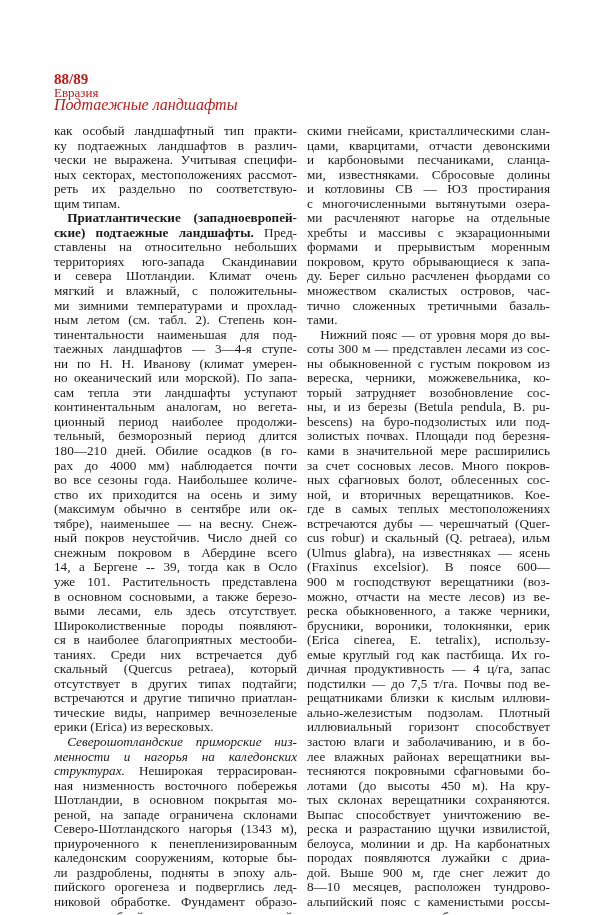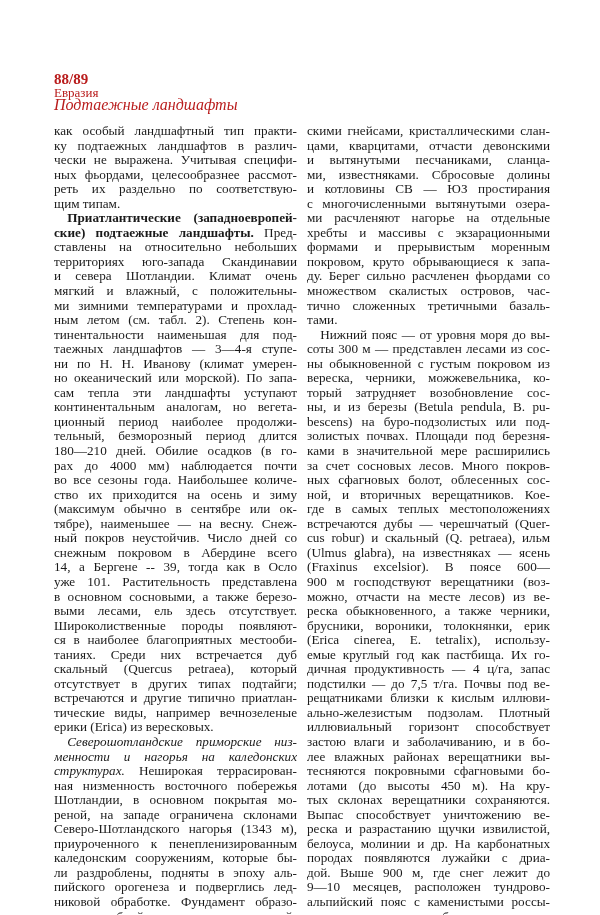--- a/index.html
+++ b/index.html
@@ -22,21 +22,21 @@
 <div class="header">
   <div class="pages">88/89</div>
   <div class="region">Евразия</div>
   <div class="section">Подтаежные ландшафты</div>
 </div>
 
 <div class="col left" id="col-left">
     <span class="line">как особый ландшафтный тип практи-</span>
     <span class="line">ку подтаежных ландшафтов в различ-</span>
     <span class="line">чески не выражена. Учитывая специфи-</span>
-    <span class="line">ных фьордами, целесообразнее рассмот-</span>
+    <span class="line">ных секторах, местоположениях рассмот-</span>
     <span class="line">реть их раздельно по соответствую-</span>
     <span class="line last">щим типам.</span>
     <span class="line b"> Приатлантические (западноевропей-</span>
     <span class="line"><span class="b">ские) подтаежные ландшафты.</span> Пред-</span>
     <span class="line">ставлены на относительно небольших</span>
     <span class="line">территориях юго-запада Скандинавии</span>
     <span class="line">и севера Шотландии. Климат очень</span>
     <span class="line">мягкий и влажный, с положительны-</span>
     <span class="line">ми зимними температурами и прохлад-</span>
     <span class="line">ным летом (см. табл. 2). Степень кон-</span>
@@ -78,21 +78,21 @@
     <span class="line">приуроченного к пенепленизированным</span>
     <span class="line">каледонским сооружениям, которые бы-</span>
     <span class="line">ли раздроблены, подняты в эпоху аль-</span>
     <span class="line">пийского орогенеза и подверглись лед-</span>
     <span class="line">никовой обработке. Фундамент образо-</span>
     <span class="line">ван докембрийскими и нижнепалеозой-</span>
   </div>
 <div class="col right" id="col-right">
     <span class="line">скими гнейсами, кристаллическими слан-</span>
     <span class="line">цами, кварцитами, отчасти девонскими</span>
-    <span class="line">и вытянутыми песчаниками, сланца-</span>
+    <span class="line">и карбоновыми песчаниками, сланца-</span>
     <span class="line">ми, известняками. Сбросовые долины</span>
     <span class="line">и котловины СВ — ЮЗ простирания</span>
     <span class="line">с многочисленными вытянутыми озера-</span>
     <span class="line">ми расчленяют нагорье на отдельные</span>
     <span class="line">хребты и массивы с экзарационными</span>
     <span class="line">формами и прерывистым моренным</span>
     <span class="line">покровом, круто обрывающиеся к запа-</span>
     <span class="line">ду. Берег сильно расчленен фьордами со</span>
     <span class="line">множеством скалистых островов, час-</span>
     <span class="line">тично сложенных третичными базаль-</span>
@@ -128,16 +128,16 @@
     <span class="line">застою влаги и заболачиванию, и в бо-</span>
     <span class="line">лее влажных районах верещатники вы-</span>
     <span class="line">тесняются покровными сфагновыми бо-</span>
     <span class="line">лотами (до высоты 450 м). На кру-</span>
     <span class="line">тых склонах верещатники сохраняются.</span>
     <span class="line">Выпас способствует уничтожению ве-</span>
     <span class="line">реска и разрастанию щучки извилистой,</span>
     <span class="line">белоуса, молинии и др. На карбонатных</span>
     <span class="line">породах появляются лужайки с дриа-</span>
     <span class="line">дой. Выше 900 м, где снег лежит до</span>
-    <span class="line">9—10 месяцев, расположен тундрово-</span>
+    <span class="line">8—10 месяцев, расположен тундрово-</span>
     <span class="line">альпийский пояс с каменистыми россы-</span>
     <span class="line">пями, скалами и сообществами аркто-</span>
   </div>
 
 </body></html>

